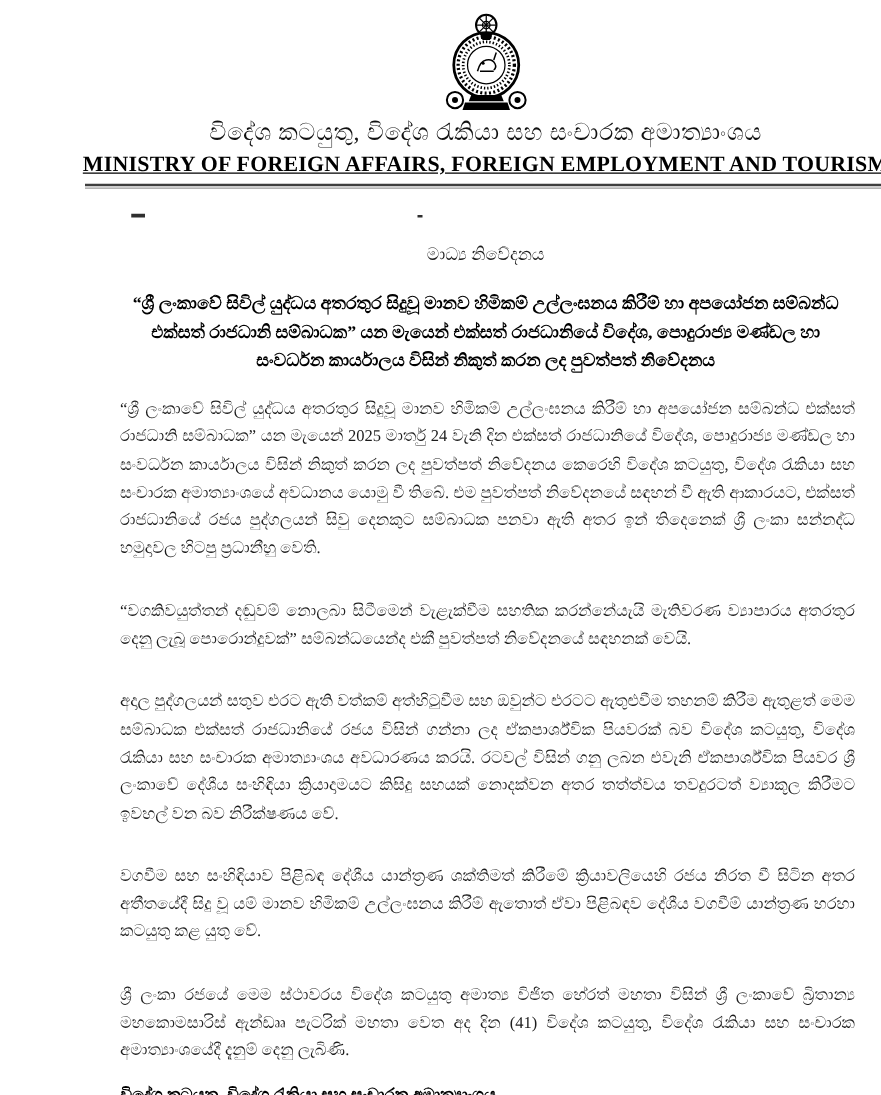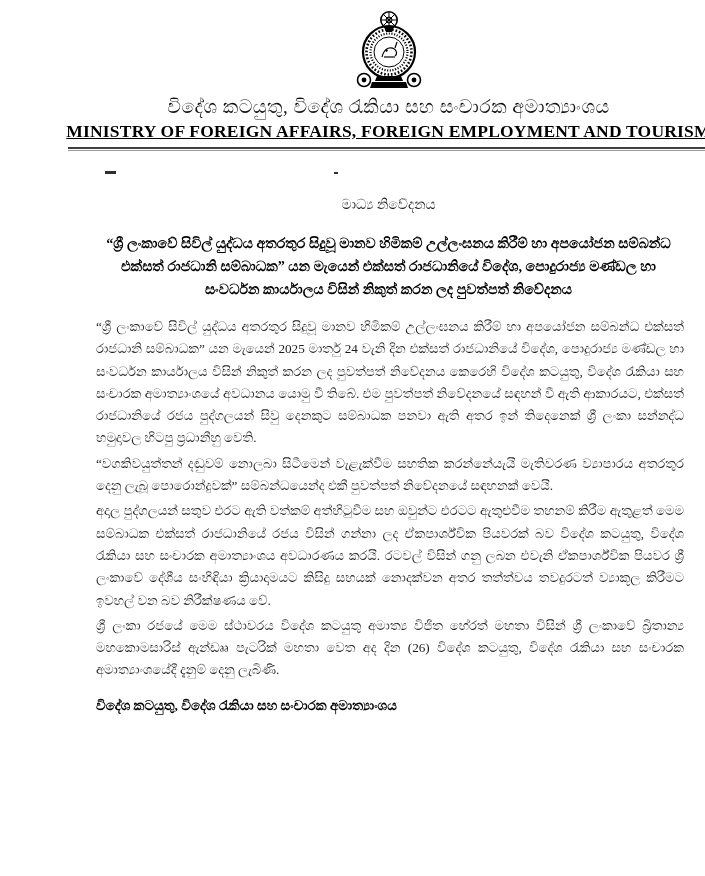--- a/index.html
+++ b/index.html
@@ -47,21 +47,21 @@
     text-align: center; font-weight: bold; color: #000;
     font-size: 14.2px; line-height: 23px;
   }
 
   .body-text { width: 588px; margin-left: 60px; }
   .body-text p {
     font-size: 13.2px; line-height: 22.3px;
     text-align: justify; color: #1c1c1c;
     margin: 0 0 0 0; padding: 0;
   }
-  .body-text p + p { margin-top: 3px; font-family: Liberation Serif, serif; }
+  .body-text p + p { margin-top: 28px; font-family: Liberation Serif, serif; }
   .para-1 { margin-top: 15px !important; }
 
   .signature { margin: 14px 0 0 60px; }
   .sig-ministry { font-weight: bold; font-size: 13.4px; line-height: 20px; color: #000; }
   .sig-city { font-weight: bold; font-size: 13.4px; line-height: 20px; color: #000; }
 </style>
 </head>
 <body>
 
 <div class="page">
@@ -119,21 +119,22 @@
   <div class="artifact artifact-2"></div>
 
   <div class="doc-label">මාධ්‍ය නිවේදනය</div>
 
   <div class="headline">“ශ්‍රී ලංකාවේ සිවිල් යුද්ධය අතරතුර සිදුවූ මානව හිමිකම් උල්ලංඝනය කිරීම් හා අපයෝජන සම්බන්ධ එක්සත් රාජධානි සම්බාධක” යන මැයෙන් එක්සත් රාජධානියේ විදේශ, පොදුරාජ්‍ය මණ්ඩල හා සංවර්ධන කාර්යාලය විසින් නිකුත් කරන ලද පුවත්පත් නිවේදනය</div>
 
   <div class="body-text">
     <p class="para-1">“ශ්‍රී ලංකාවේ සිවිල් යුද්ධය අතරතුර සිදුවූ මානව හිමිකම් උල්ලංඝනය කිරීම් හා අපයෝජන සම්බන්ධ එක්සත් රාජධානි සම්බාධක” යන මැයෙන් 2025 මාර්තු 24 වැනි දින එක්සත් රාජධානියේ විදේශ, පොදුරාජ්‍ය මණ්ඩල හා සංවර්ධන කාර්යාලය විසින් නිකුත් කරන ලද පුවත්පත් නිවේදනය කෙරෙහි විදේශ කටයුතු, විදේශ රැකියා සහ සංචාරක අමාත්‍යාංශයේ අවධානය යොමු වී තිබේ. එම පුවත්පත් නිවේදනයේ සඳහන් වී ඇති ආකාරයට, එක්සත් රාජධානියේ රජය පුද්ගලයන් සිවු දෙනකුට සම්බාධක පනවා ඇති අතර ඉන් තිදෙනෙක් ශ්‍රී ලංකා සන්නද්ධ හමුදාවල හිටපු ප්‍රධානීහු වෙති.</p>
     <p>“වගකිවයුත්තන් දඬුවම් නොලබා සිටීමෙන් වැළැක්වීම සහතික කරන්නේයැයි මැතිවරණ ව්‍යාපාරය අතරතුර දෙනු ලැබූ පොරොන්දුවක්” සම්බන්ධයෙන්ද එකී පුවත්පත් නිවේදනයේ සඳහනක් වෙයි.</p>
     <p>අදාල පුද්ගලයන් සතුව එරට ඇති වත්කම් අත්හිටුවීම සහ ඔවුන්ට එරටට ඇතුළුවීම තහනම් කිරීම ඇතුළත් මෙම සම්බාධක එක්සත් රාජධානියේ රජය විසින් ගන්නා ලද ඒකපාර්ශ්වික පියවරක් බව විදේශ කටයුතු, විදේශ රැකියා සහ සංචාරක අමාත්‍යාංශය අවධාරණය කරයි. රටවල් විසින් ගනු ලබන එවැනි ඒකපාර්ශ්වික පියවර ශ්‍රී ලංකාවේ දේශීය සංහිඳියා ක්‍රියාදාමයට කිසිදු සහයක් නොදක්වන අතර තත්ත්වය තවදුරටත් ව්‍යාකූල කිරීමට ඉවහල් වන බව නිරීක්ෂණය වේ.</p>
-    <p>ශ්‍රී ලංකා රජයේ මෙම ස්ථාවරය විදේශ කටයුතු අමාත්‍ය විජිත හේරත් මහතා විසින් ශ්‍රී ලංකාවේ බ්‍රිතාන්‍ය මහකොමසාරිස් ඇන්ඩෲ පැටරික් මහතා වෙත අද දින (26) විදේශ කටයුතු, විදේශ රැකියා සහ සංචාරක අමාත්‍යාංශයේදී දැනුම් දෙනු ලැබිණි.</p>
+    <p>වගවීම සහ සංහිඳියාව පිළිබඳ දේශීය යාන්ත්‍රණ ශක්තිමත් කිරීමේ ක්‍රියාවලියෙහි රජය නිරත වී සිටින අතර අතීතයේදී සිදු වූ යම් මානව හිමිකම් උල්ලංඝනය කිරීම් ඇතොත් ඒවා පිළිබඳව දේශීය වගවීම් යාන්ත්‍රණ හරහා කටයුතු කළ යුතු වේ.</p>
+    <p>ශ්‍රී ලංකා රජයේ මෙම ස්ථාවරය විදේශ කටයුතු අමාත්‍ය විජිත හේරත් මහතා විසින් ශ්‍රී ලංකාවේ බ්‍රිතාන්‍ය මහකොමසාරිස් ඇන්ඩෲ පැටරික් මහතා වෙත අද දින (41) විදේශ කටයුතු, විදේශ රැකියා සහ සංචාරක අමාත්‍යාංශයේදී දැනුම් දෙනු ලැබිණි.</p>
   </div>
 
   <div class="signature">
     <div class="sig-ministry">විදේශ කටයුතු, විදේශ රැකියා සහ සංචාරක අමාත්‍යාංශය</div>
 
   </div>
 
 </div>
 
 </body></html>

